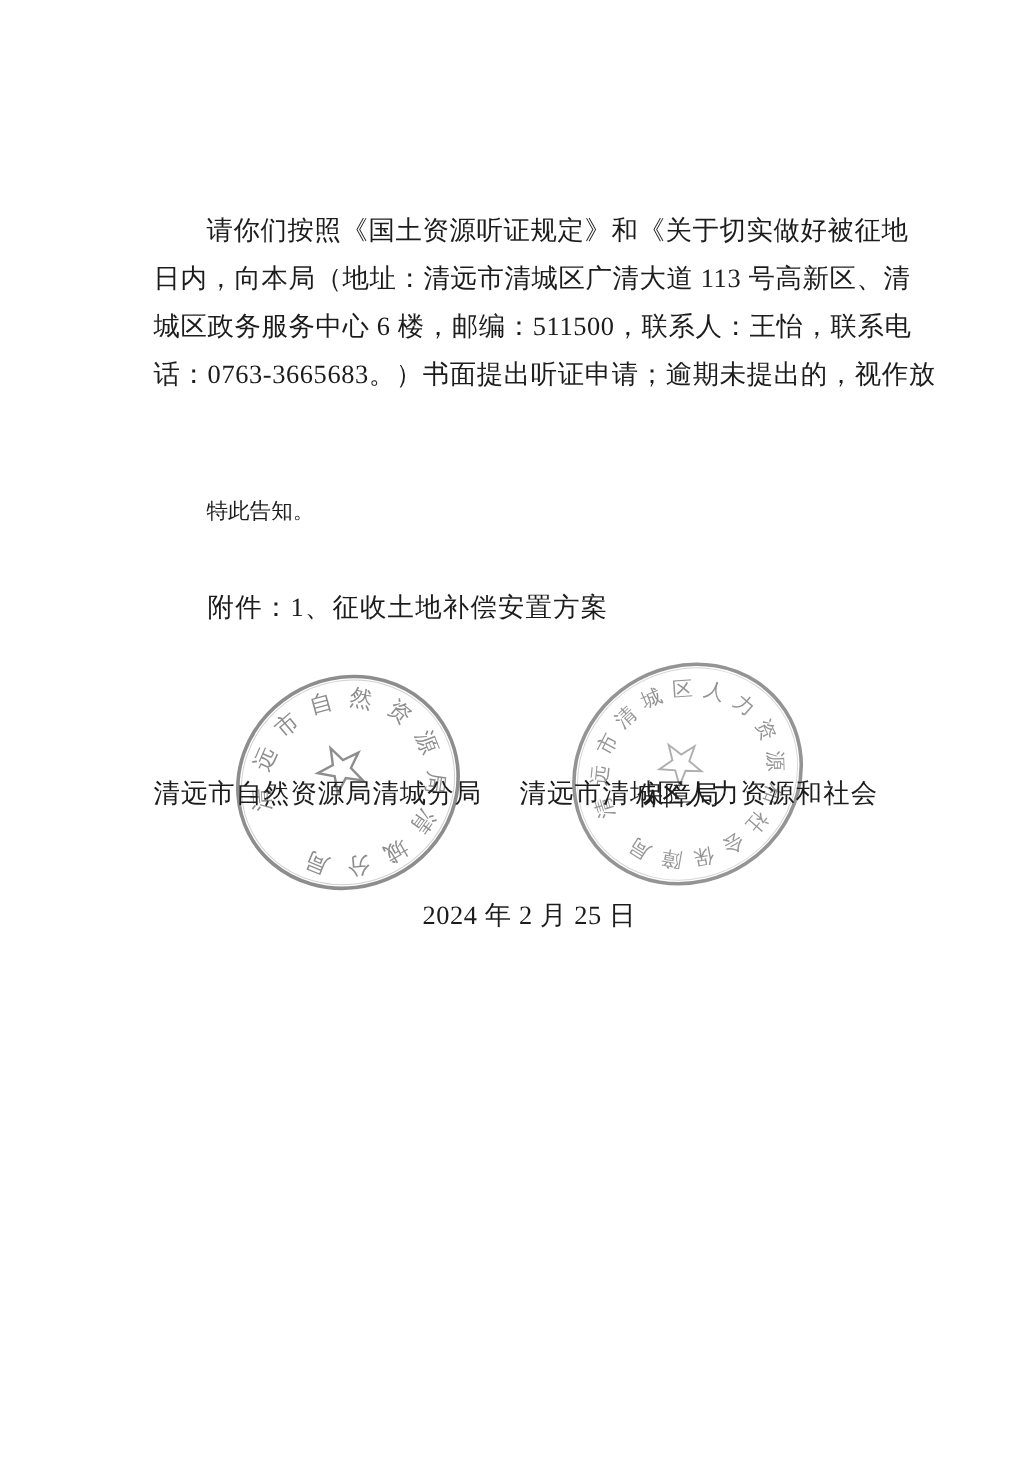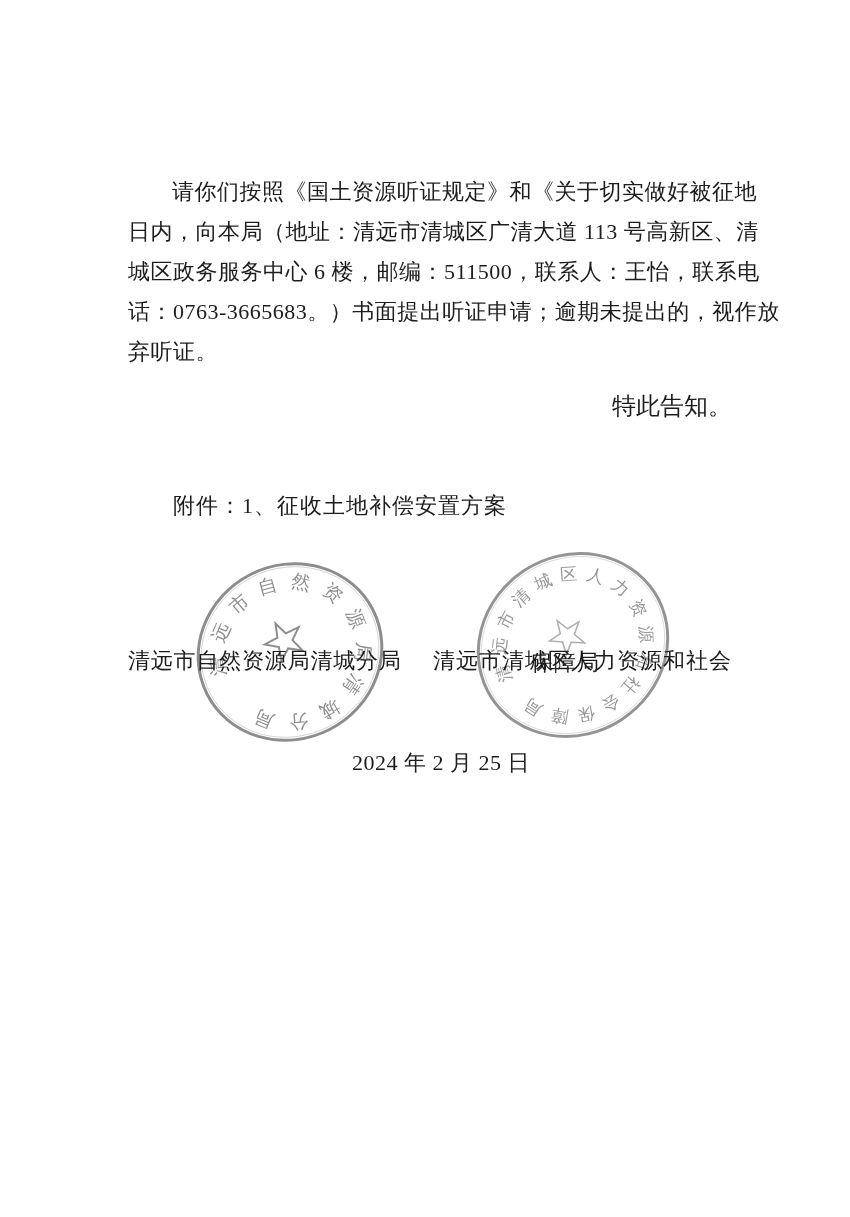--- a/index.html
+++ b/index.html
@@ -31,26 +31,25 @@
   }
   .body-line.first { text-indent: 44px; }
   .body-line.short {
     text-align: left;
     text-align-last: left;
     white-space: normal;
   }
   .closing-line {
     position: absolute;
     left: 128px;
-    top: 386px;
+    top: 406px;
     width: 604px;
-    font-size: 24px;
+    font-size: 18px;
     line-height: 40px;
     text-indent: 44px;
-    text-align: right;
   }
 
   
   .attachments {
     position: absolute;
     left: 173px;
     top: 486px;
     font-size: 22px;
     line-height: 40px;
     letter-spacing: 1px;
@@ -132,21 +131,20 @@
         </text>
       </g>
     </svg>
   </div>
 
   <div class="body-block">
     <div class="body-line first">请你们按照《国土资源听证规定》和《关于切实做好被征地</div>
     <div class="body-line">日内，向本局（地址：清远市清城区广清大道 113 号高新区、清</div>
     <div class="body-line">城区政务服务中心 6 楼，邮编：511500，联系人：王怡，联系电</div>
     <div class="body-line">话：0763-3665683。）书面提出听证申请；逾期未提出的，视作放</div>
-    <div class="body-line short">弃听证。</div>
   </div>
 
   <div class="closing-line">特此告知。</div>
 
   <div class="attachments">
     <div class="attachment-line-1">附件：1、征收土地补偿安置方案</div>
   </div>
 
   <div class="sig-left-org">清远市自然资源局清城分局</div>
   <div class="sig-right-org-1">清远市清城区人力资源和社会</div>

